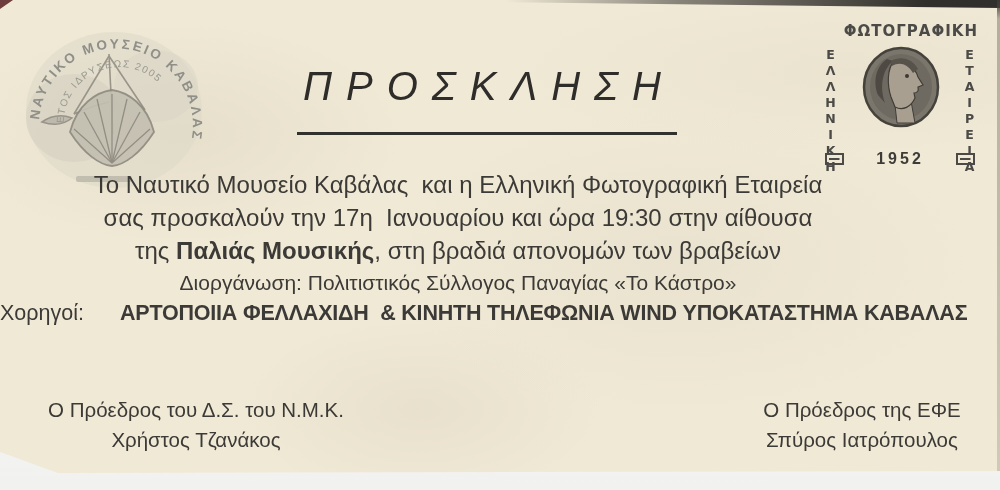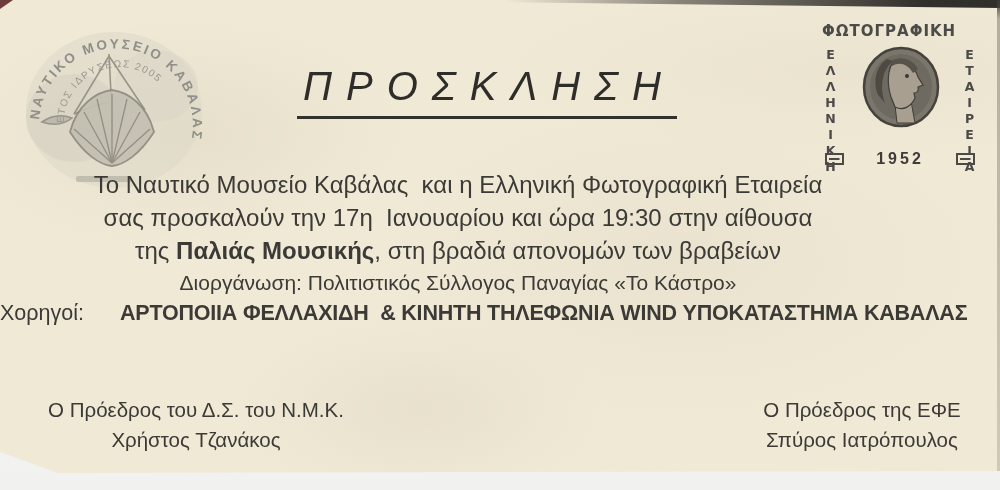--- a/index.html
+++ b/index.html
@@ -30,21 +30,21 @@
     background:linear-gradient(to right, rgba(50,48,44,0), rgba(50,48,44,.55) 35%, #312f2b 85%);
     clip-path:polygon(0 0,100% 0,100% 80%,0 22%);}
   .right-edge{position:absolute;right:0;top:0;width:3px;height:471px;
     background:linear-gradient(to bottom,#3a3833 0%, rgba(110,104,92,.45) 4%, rgba(150,143,128,.35) 100%);}
 
   
   .title-wrap{position:absolute;left:0;right:0;top:64px;text-align:center;}
   .title{
     display:inline-block;transform:translateX(-13px);
     font-size:40px;font-style:italic;letter-spacing:14px;
-    color:#2f2d2a;padding:0 2px 7px 6px;border-bottom:3px solid #33312d;
+    color:#2f2d2a;padding:0 2px 23px 6px;border-bottom:3px solid #33312d;
     white-space:pre;
   }
 
   
   .body-lines{position:absolute;left:0;top:168px;width:916px;text-align:center;color:#3b3a36;}
   .line{margin:0;white-space:pre;}
   .line b{font-weight:700;}
   .l1,.l2,.l3,.l4{font-size:24px;line-height:33px;}
   .organizer{font-size:21px;line-height:31px;margin-top:0;}
   .sponsors{font-size:21.5px;line-height:30px;}
@@ -55,21 +55,21 @@
   .sig p{margin:1px;white-space:pre;}
   .sig-left{left:28px;width:336px;}
   .sig-right{left:742px;width:240px;}
 
   
   .logo-left{position:absolute;left:12px;top:14px;width:208px;height:178px;}
   .logo-left svg{width:100%;height:100%;}
 
   
   .logo-right{position:absolute;left:822px;top:22px;width:156px;height:146px;color:#4b4a46;}
-  .pl-top{position:absolute;top:0;left:0;right:0;text-align:left;
+  .pl-top{position:absolute;top:0;left:0;right:0;text-align:right;
     font-size:15px;font-weight:700;letter-spacing:1px;white-space:pre;
     font-family:"DejaVu Sans","Liberation Sans",sans-serif;}
   .vert{position:absolute;top:25px;height:112px;
     writing-mode:vertical-rl;text-orientation:upright;
     font-size:12.5px;font-weight:700;letter-spacing:1px;
     font-family:"DejaVu Sans","Liberation Sans",sans-serif;}
   .pl-left{left:1px;}
   .pl-right{right:1px;}
   .coin{position:absolute;left:39px;top:23px;width:80px;height:84px;}
   .pl-bottom{position:absolute;bottom:0;left:0;right:0;text-align:center;

